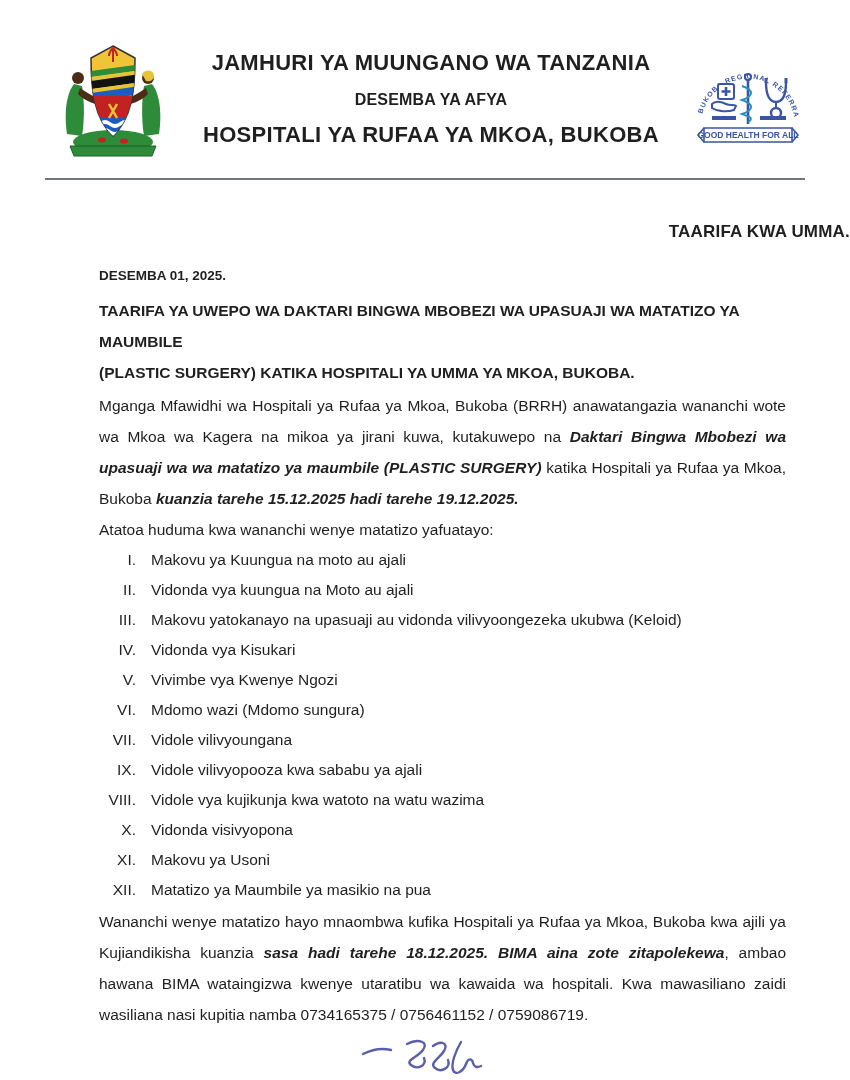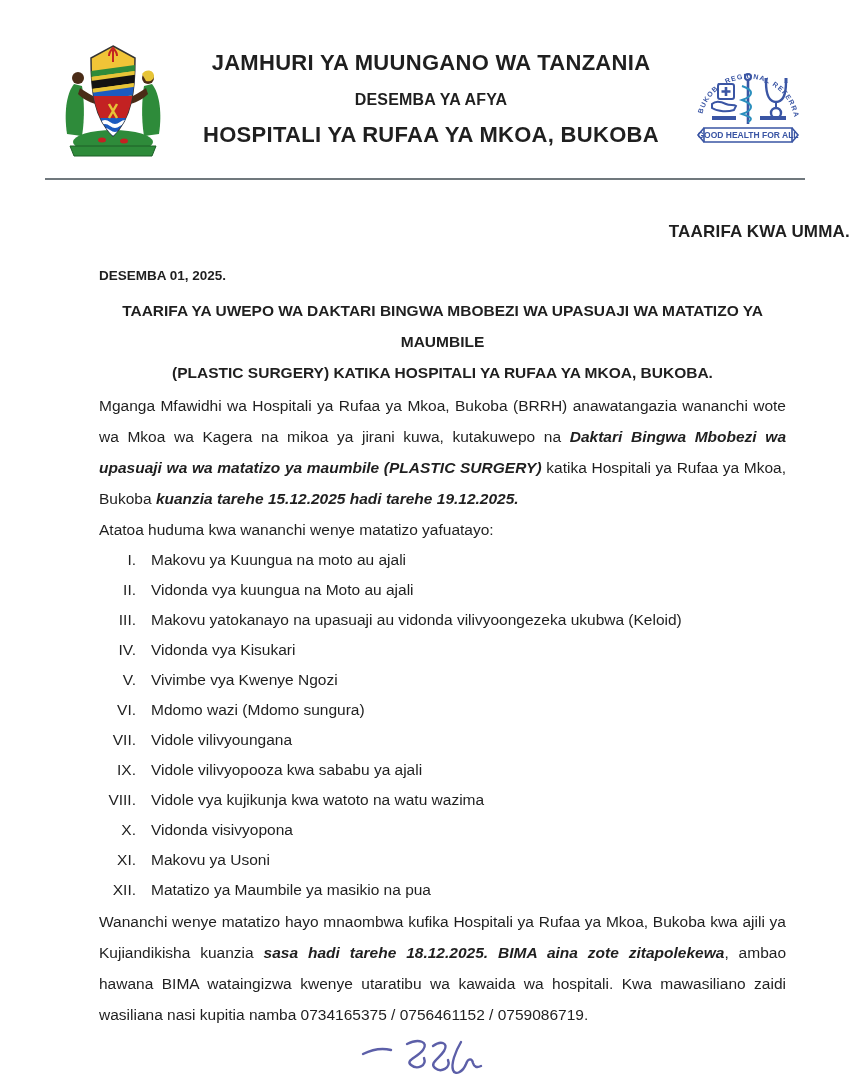--- a/index.html
+++ b/index.html
@@ -13,21 +13,21 @@
   .header-center{flex:1;text-align:center;padding:0 8px;}
   .h-line1{font-size:22px;font-weight:bold;letter-spacing:.3px;}
   .h-line2{font-size:16px;font-weight:bold;margin-top:15px;letter-spacing:.2px;}
   .h-line3{font-size:22px;font-weight:bold;margin-top:13px;letter-spacing:.3px;}
   .hosp-logo{flex:none;width:120px;height:110px;}
   .rule{height:2px;background:#70787d;margin:14px 45px 0 45px;}
 
   
   .doc-title{text-align:right;font-weight:bold;font-size:17px;margin-top:42px;letter-spacing:.2px;}
   .date-line{margin:26px 64px 12px 99px;font-weight:bold;font-size:13.5px;}
-  .headline{margin:6px 64px 0 99px;text-align:center;font-weight:bold;font-size:15.5px;line-height:31px;}
+  .headline{margin:6px 64px 0 99px;font-weight:bold;font-size:15.5px;line-height:31px;}
 
   
   .para{margin:2px 64px 0 99px;font-size:15.5px;line-height:31px;text-align:justify;}
   .para.no-just{text-align:left;}
   .bi{font-weight:bold;font-style:italic;}
 
   
   .list{margin:0 64px 0 90px;font-size:15.5px;}
   .list-row{display:flex;line-height:30px;}
   .list-num{width:46px;text-align:right;flex:none;}
@@ -117,21 +117,21 @@
   </div>
 
   <div class="rule"></div>
 
   <div class="doc-title">TAARIFA KWA UMMA.</div>
 
   <div class="date-line">DESEMBA 01, 2025.</div>
 
   <div class="headline">
     <div>TAARIFA YA UWEPO WA DAKTARI BINGWA MBOBEZI WA UPASUAJI WA MATATIZO YA MAUMBILE</div>
-    <div>(PLASTIC SURGERY) KATIKA HOSPITALI YA RUFAA YA MKOA, BUKOBA.</div>
+    <div>(PLASTIC SURGERY) KATIKA HOSPITALI YA UMMA YA MKOA, BUKOBA.</div>
   </div>
 
   <p class="para"><span>Mganga Mfawidhi wa Hospitali ya Rufaa ya Mkoa, Bukoba (BRRH) anawatangazia wananchi wote wa Mkoa wa Kagera na mikoa ya jirani kuwa, kutakuwepo na </span><span class="bi">Daktari Bingwa Mbobezi wa upasuaji wa wa matatizo ya maumbile (PLASTIC SURGERY)</span><span> katika Hospitali ya Rufaa ya Mkoa, Bukoba </span><span class="bi">kuanzia tarehe 15.12.2025 hadi tarehe 19.12.2025.</span></p>
 
   <p class="para no-just" style="margin-top:0;">Atatoa huduma kwa wananchi wenye matatizo yafuatayo:</p>
 
   <div class="list">
       <div class="list-row">
         <span class="list-num">I.</span>
         <span class="list-text">Makovu ya Kuungua na moto au ajali</span>

